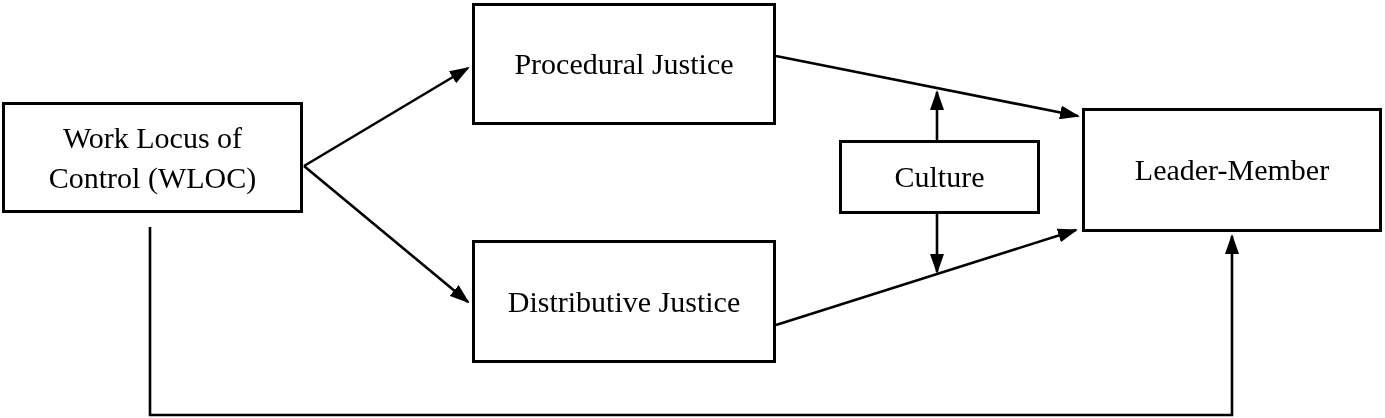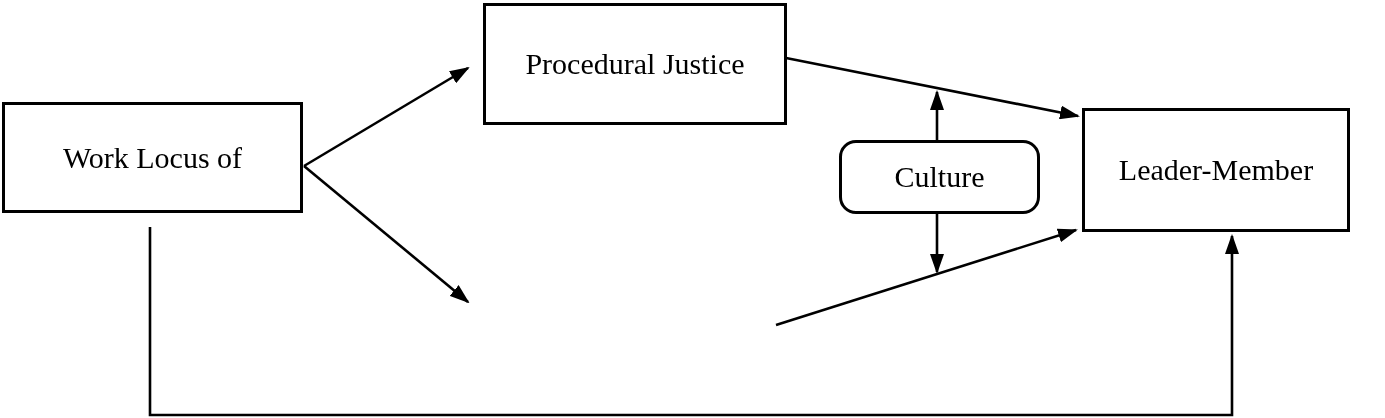--- a/index.html
+++ b/index.html
@@ -34,24 +34,24 @@
     text-align: center;
     color: #000000;
     font-size: 30px;
     line-height: 40px;
   }
   .node span {
     display: block;
     white-space: nowrap;
   }
   .node-wloc         { left: 2px;    top: 102px; width: 301px; height: 111px; }
-  .node-procedural   { left: 483px;  top: 3px;   width: 304px; height: 122px; }
+  .node-procedural   { left: 472px;  top: 3px;   width: 304px; height: 122px; }
   .node-distributive { left: 472px;  top: 240px; width: 304px; height: 123px; }
-  .node-culture      { left: 839px;  top: 140px; width: 201px; height: 74px; border-radius: 17px;  }
-  .node-lmx          { left: 1082px; top: 108px; width: 268px; height: 124px; }
+  .node-culture      { left: 839px;  top: 140px; width: 201px; height: 74px;  }
+  .node-lmx          { left: 1082px; top: 108px; width: 300px; height: 124px; }
 </style>
 </head>
 <body>
 
 <div class="canvas">
 
   <svg class="arrows-layer" viewBox="0 0 1385 418" xmlns="http://www.w3.org/2000/svg">
     <defs>
       <marker id="ah" markerWidth="20" markerHeight="14" refX="18" refY="7" orient="auto" markerUnits="userSpaceOnUse">
         <path d="M0,0 L20,7 L0,14 Z" fill="#000000"></path>
@@ -68,26 +68,30 @@
 
     <line x1="937" y1="140" x2="937" y2="92" stroke="#000000" stroke-width="2.6" marker-end="url(#ah)"></line>
 
     <line x1="937" y1="214" x2="937" y2="272" stroke="#000000" stroke-width="2.6" marker-end="url(#ah)"></line>
 
     <path d="M150,227 L150,415 L1232,415 L1232,236" fill="none" stroke="#000000" stroke-width="2.6" marker-end="url(#ah)"></path>
   </svg>
 
   <div class="node node-wloc">
     <span>Work Locus of</span>
+    <span>Control (WLOC)</span>
   </div>
 
   <div class="node node-procedural">
     <span>Procedural Justice</span>
   </div>
 
+  <div class="node node-distributive">
+    <span>Distributive Justice</span>
+  </div>
 
   <div class="node node-culture">
     <span>Culture</span>
   </div>
 
   <div class="node node-lmx">
     <span>Leader-Member</span>
   </div>
 
 </div>

